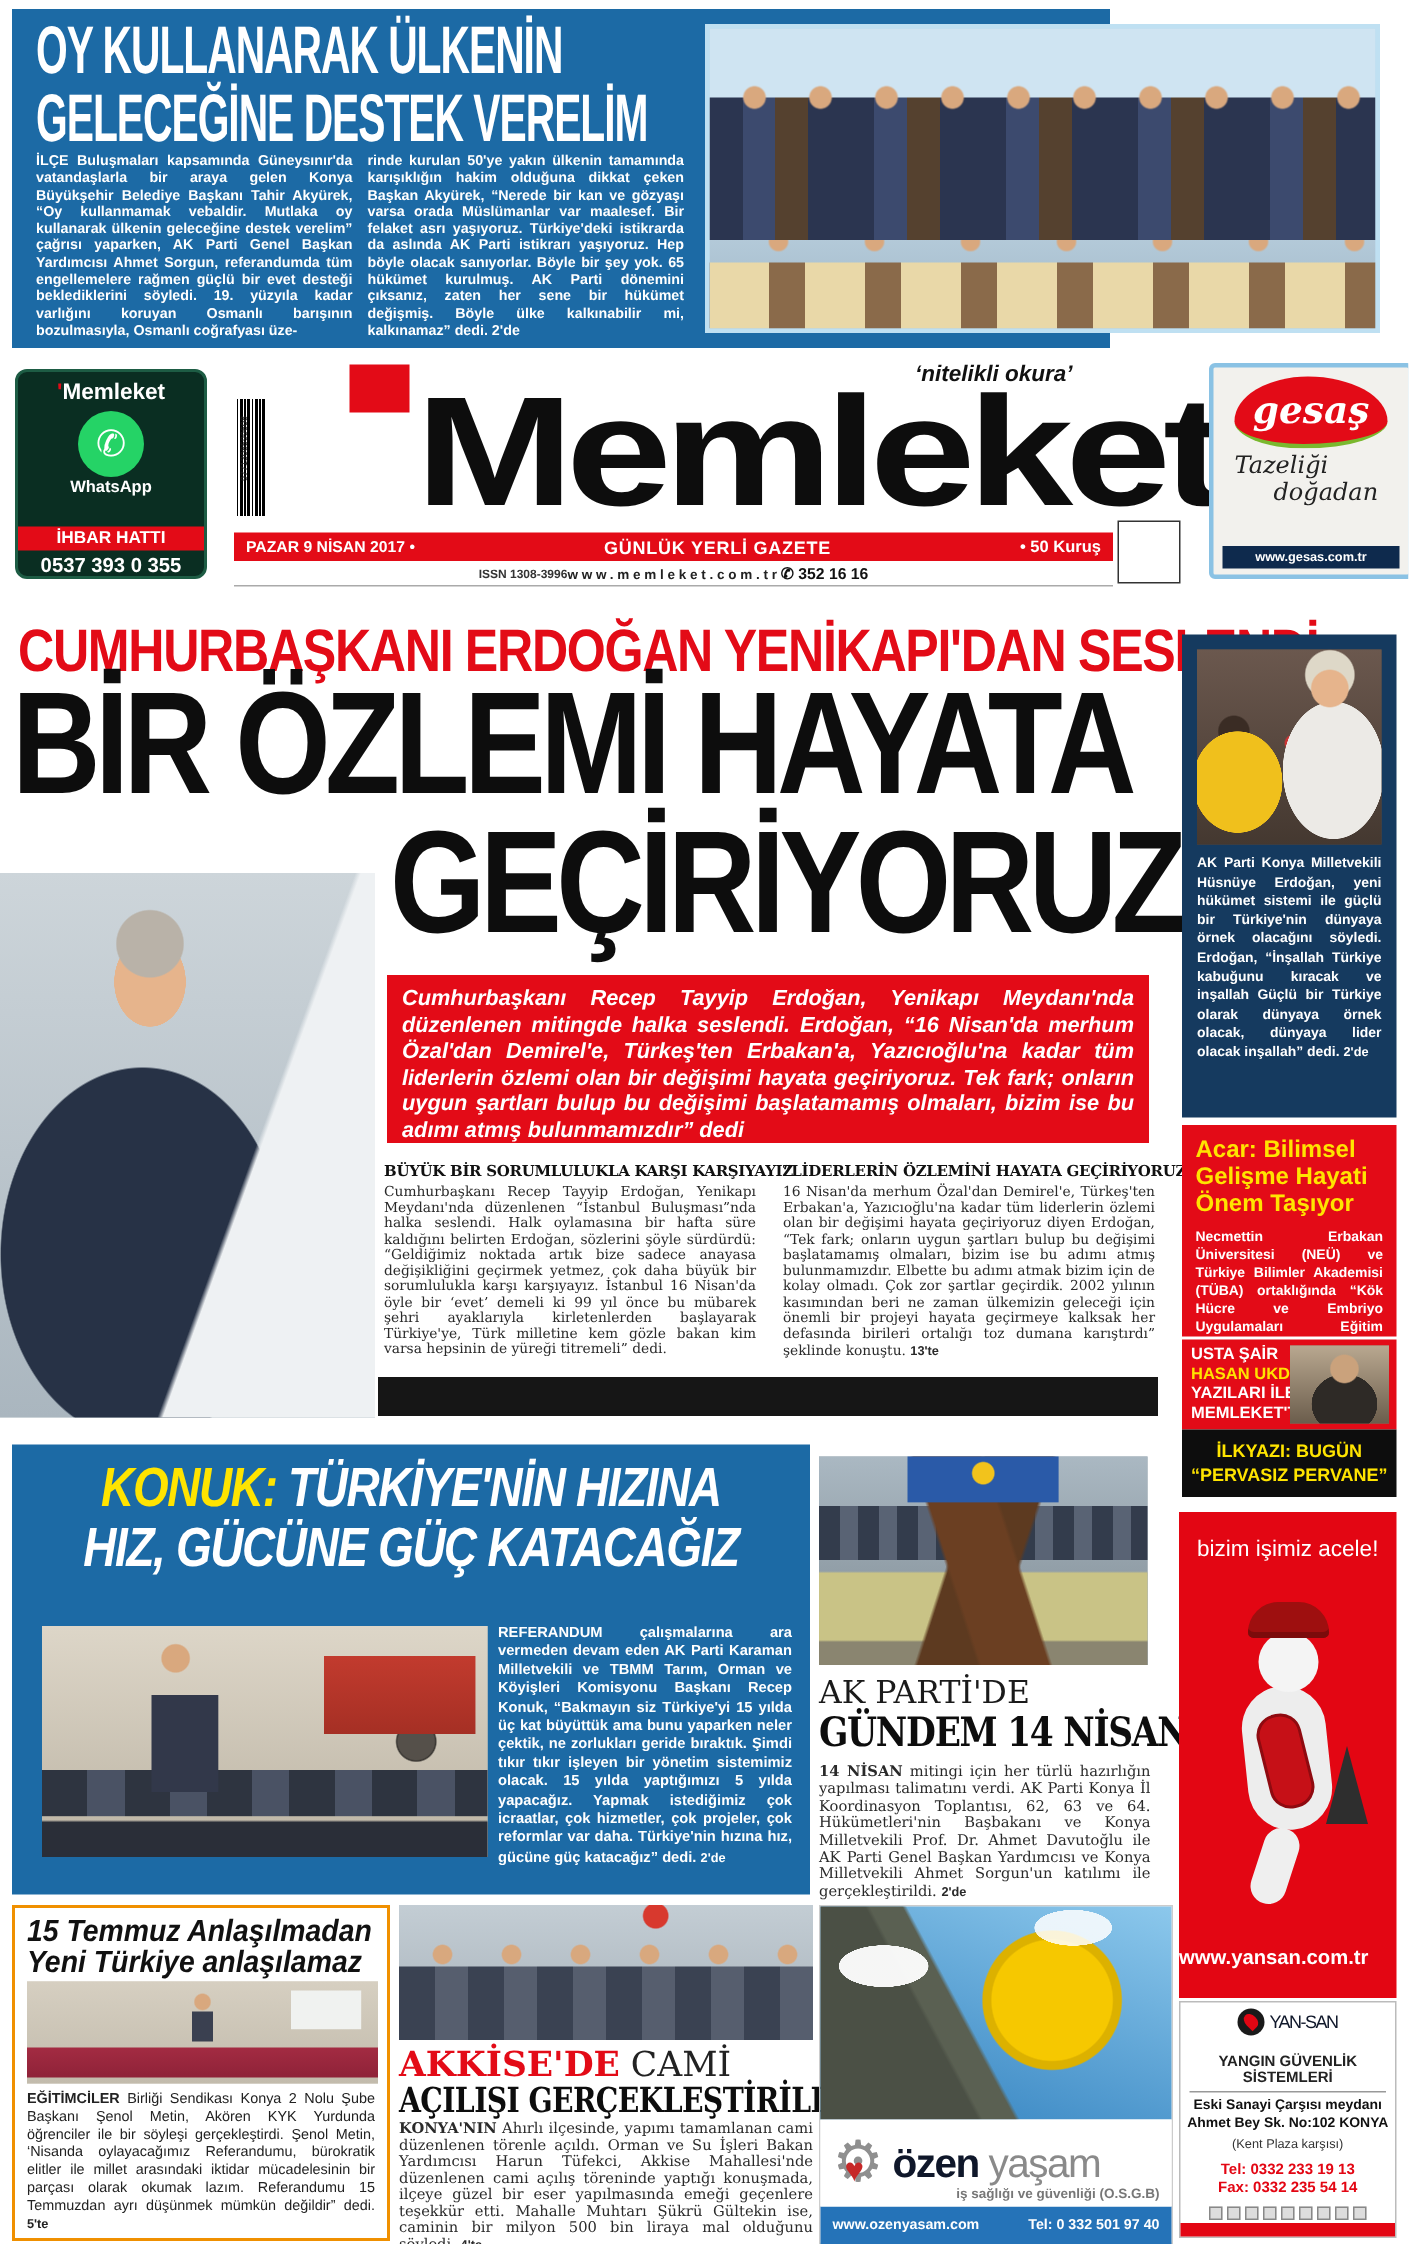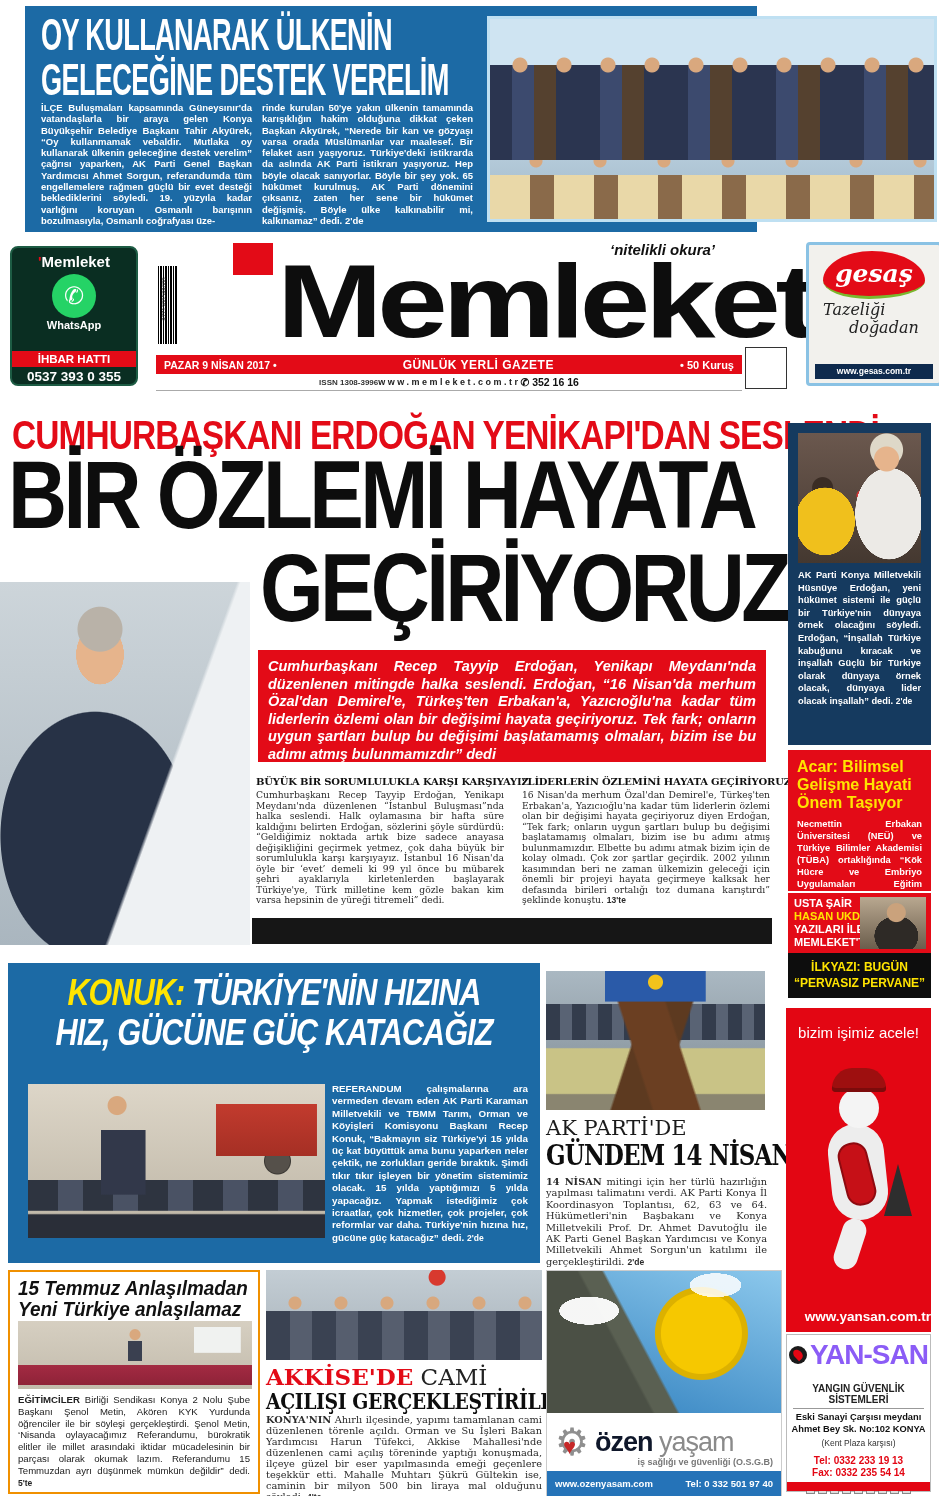--- a/index.html
+++ b/index.html
@@ -1,19 +1,19 @@
 <!DOCTYPE html>
 <html><head>
 <meta charset="utf-8">
 <style>
 *{margin:0;padding:0;box-sizing:border-box}
 html,body{background:#fff}
 #page{position:relative;width:939px;height:1496px;background:#fff;overflow:hidden;font-family:"Liberation Sans",sans-serif}
 
-.top-box{position:absolute;left:25px;top:6px;width:732px;height:226px;background:#1c6aa5}
+.top-box{position:absolute;left:8px;top:6px;width:732px;height:226px;background:#1c6aa5}
 .top-hl{position:absolute;left:16px;top:6px;color:#fff;font-weight:bold;font-size:40px;line-height:40px;letter-spacing:-1px;transform:scale(.68,1.12);transform-origin:0 0;white-space:nowrap}
 .top-hl span{display:block}
 .top-cols{position:absolute;left:16px;top:96px;width:432px;display:flex;gap:10px}
 .top-cols p{width:211px;color:#fff;font-size:9.5px;font-weight:bold;line-height:11.3px;text-align:justify}
 .top-photo{position:absolute;left:462px;top:10px;width:450px;height:206px;border:3px solid #bfe0f2;
 background-color:#bcd9ec;
 background-image:
  radial-gradient(circle at 50% 50%,#d9a87e 7px,rgba(0,0,0,0) 8px),
  repeating-linear-gradient(90deg,#2b3550 0 22px,#3c4a6e 22px 44px,#55412f 44px 66px,#2b3550 66px 88px),
  radial-gradient(circle at 50% 50%,#d9a87e 6px,rgba(0,0,0,0) 7px),
@@ -129,21 +129,21 @@
 
 .yansan-ad{position:absolute;left:786px;top:1008px;width:145px;height:324px;background:#e30613;color:#fff;overflow:hidden}
 .yansan-slogan{text-align:center;font-size:15px;margin-top:16px}
 .mascot{position:absolute;left:22px;top:60px;width:110px;height:220px}
 .m-helmet{position:absolute;left:24px;top:0;width:54px;height:24px;background:#9e0f0f;border-radius:27px 27px 5px 5px;box-shadow:inset 0 -4px 0 #7c0b0b}
 .m-head{position:absolute;left:31px;top:20px;width:40px;height:40px;background:#f4f4f4;border-radius:50%}
 .m-body{position:absolute;left:22px;top:56px;width:56px;height:96px;background:#ededed;border-radius:28px;transform:rotate(-6deg)}
 .m-ext{position:absolute;left:34px;top:74px;width:30px;height:64px;background:#c61017;border:2px solid #8f0a10;border-radius:14px;transform:rotate(-14deg)}
 .m-cone{position:absolute;left:76px;top:96px;width:0;height:0;border-left:14px solid rgba(0,0,0,0);border-right:14px solid rgba(0,0,0,0);border-bottom:52px solid #2e2e2e}
 .m-leg{position:absolute;left:30px;top:150px;width:24px;height:52px;background:#efefef;border-radius:12px;transform:rotate(18deg)}
-.yansan-url{position:absolute;bottom:8px;width:100%;text-align:right;font-size:13.5px;font-weight:bold}
+.yansan-url{position:absolute;bottom:20px;width:100%;text-align:left;font-size:13.5px;font-weight:bold}
 
 .temmuz{position:absolute;left:8px;top:1270px;width:252px;height:224px;border:2px solid #f09000;background:#fff;padding:5px 8px}
 .temmuz h2{font-style:italic;font-weight:bold;font-size:19.5px;line-height:20px;color:#111;white-space:nowrap;transform:scale(.97,1.05);transform-origin:0 0}
 .photo-temmuz{width:234px;height:68px;margin-top:4px;
 background-color:#cfc8ba;
 background-image:
  radial-gradient(circle at 50% 20%,#d9a87e 0 5px,rgba(0,0,0,0) 6px),
  linear-gradient(#3a4050,#3a4050),
  linear-gradient(#f0f2f0,#f0f2f0),
  linear-gradient(#a32b42,#8e2238),
@@ -183,21 +183,21 @@
 .heart-i{position:absolute;left:8px;top:14px;font-size:22px;color:#c62828}
 .ozen-brand{font-size:27px;font-weight:bold;letter-spacing:-1px}
 .ozen-brand .r{color:#0f172a}.ozen-brand .g{color:#8a8a8a;font-weight:normal}
 .ozen-sub{position:absolute;right:8px;bottom:4px;font-size:9px;color:#777;font-weight:bold}
 .ozen-blue{height:25px;background:#2573b8;color:#fff;display:flex;align-items:center;justify-content:space-between;padding:0 8px;font-size:9.5px;font-weight:bold}
 
 .yansan-info{position:absolute;left:786px;top:1334px;width:145px;height:158px;background:#fff;border:1px solid #bbb;text-align:center;padding-top:4px}
 .yi-brandrow{display:flex;align-items:center;justify-content:center;gap:3px}
 .flame{width:18px;height:18px;background:#1a1a1a;border-radius:50%;position:relative}
 .flame i{position:absolute;left:5px;top:3px;width:8px;height:11px;background:#e30613;border-radius:50% 50% 50% 0;transform:rotate(-45deg)}
-.yi-brand{color:#8b5cf6;font-weight:bold;font-size:28px;letter-spacing:-1px}
+.yi-brand{color:#0f172a;font-weight:normal;font-size:12px;letter-spacing:-1px}
 .yi-sub{font-size:10px;font-weight:bold;color:#222;margin-top:12px}
 .yi-div{height:1px;background:#999;margin:3px 6px}
 .yi-addr{font-size:9.3px;font-weight:bold;color:#111;line-height:11.5px}
 .yi-addr3{font-size:8.5px;color:#333;margin-top:3px}
 .yi-tel{font-size:10px;font-weight:bold;color:#e30613;line-height:12px;margin-top:7px}
 .yi-icons{display:flex;justify-content:center;gap:3px;margin-top:6px}
 .yi-icons span{width:9px;height:9px;border:1px solid #888;background:#ddd;display:inline-block}
 .yi-redbar{position:absolute;bottom:0;left:0;right:0;height:9px;background:#e30613}
 </style>
 </head>

